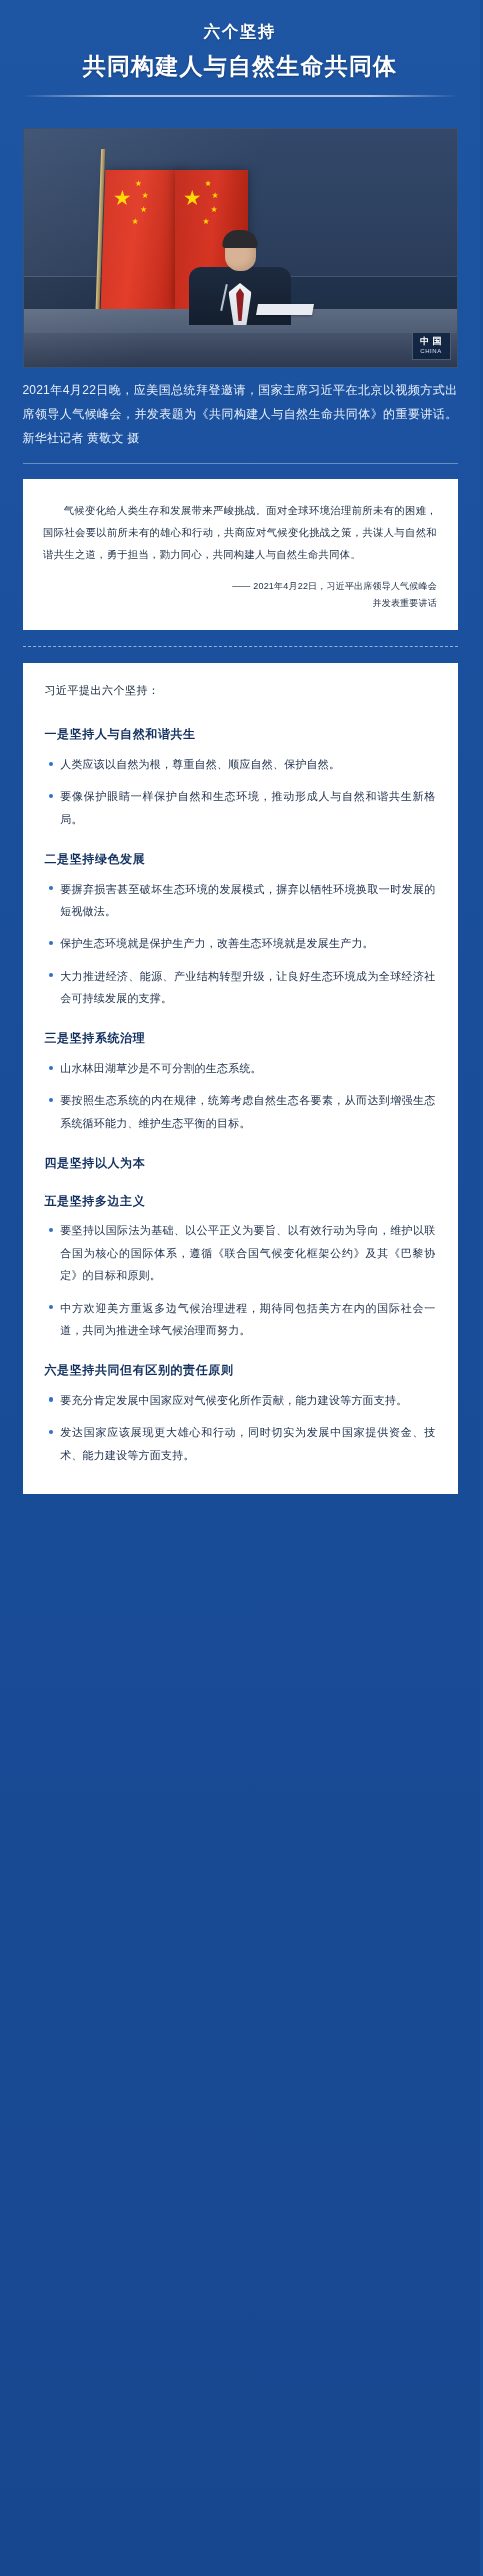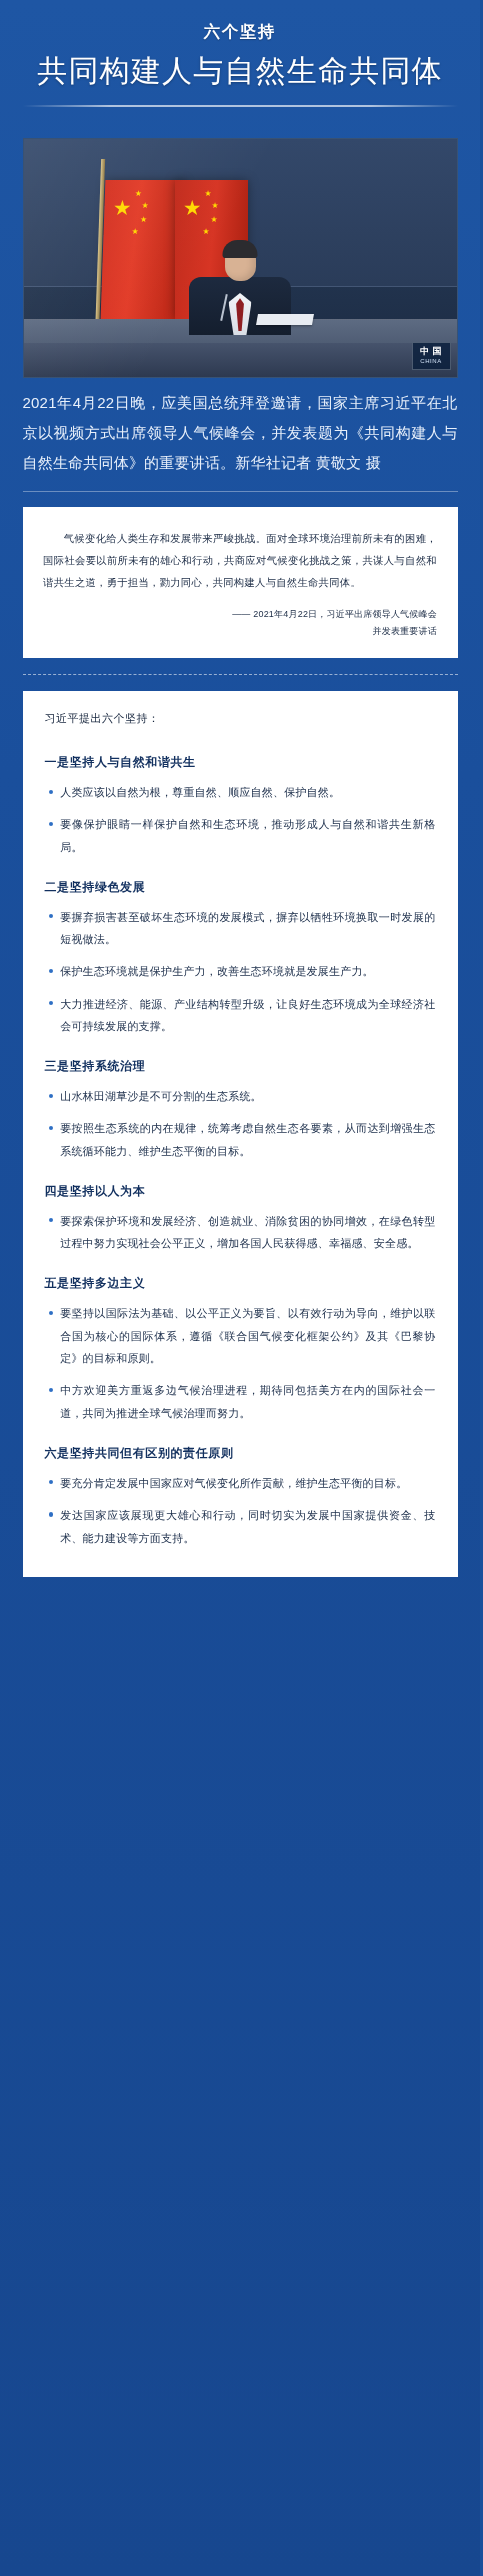--- a/index.html
+++ b/index.html
@@ -24,22 +24,22 @@
   .header .kicker {
     color: #ffffff;
     font-size: 16.3px;
     letter-spacing: 1.8px;
     font-weight: bold;
     margin-bottom: 8.5px;
     text-shadow: 0 0.6px 1.2px rgba(0,0,0,.25);
   }
   .header .title {
     color: #ffffff;
-    font-size: 30px;
-    font-weight: normal;
+    font-size: 23px;
+    font-weight: bold;
     letter-spacing: 1.2px;
     text-shadow: 0 1.2px 2.4px rgba(0,0,0,.3);
   }
   .header-rule {
     width: 435px;
     height: 1.2px;
     margin: 13.3px auto 0 auto;
     background: linear-gradient(90deg, rgba(255,255,255,0) 0%, rgba(255,255,255,.65) 20%, rgba(255,255,255,.65) 80%, rgba(255,255,255,0) 100%);
   }
 
@@ -154,21 +154,21 @@
     position: absolute; inset: 0;
     background: linear-gradient(120deg, rgba(255,255,255,.08) 0%, rgba(255,255,255,0) 45%);
     pointer-events: none;
   }
 
   
   .caption {
     width: 435px;
     margin: 9.7px auto 0 auto;
     color: #e8f0fb;
-    font-size: 15px;
+    font-size: 12px;
     line-height: 2;
     text-align: justify;
     letter-spacing: 0.2px;
   }
 
   .divider-line {
     width: 435px; height: 0.6px; margin: 13.3px auto 0 auto;
     background: rgba(255,255,255,.35);
   }
 
@@ -332,31 +332,28 @@
           <li>要摒弃损害甚至破坏生态环境的发展模式，摒弃以牺牲环境换取一时发展的短视做法。</li>
           <li>保护生态环境就是保护生产力，改善生态环境就是发展生产力。</li>
           <li>大力推进经济、能源、产业结构转型升级，让良好生态环境成为全球经济社会可持续发展的支撑。</li>
         </ul>
         <div class="sec-title">三是坚持系统治理</div>
         <ul class="points">
           <li>山水林田湖草沙是不可分割的生态系统。</li>
           <li>要按照生态系统的内在规律，统筹考虑自然生态各要素，从而达到增强生态系统循环能力、维护生态平衡的目标。</li>
         </ul>
         <div class="sec-title">四是坚持以人为本</div>
-        <ul class="points">
-          <li>要探索保护环境和发展经济、创造就业、消除贫困的协同增效，在绿色转型过程中努力实现社会公平正义，增加各国人民获得感、幸福感、安全感。</li>
-        </ul>
         <div class="sec-title">五是坚持多边主义</div>
         <ul class="points">
           <li>要坚持以国际法为基础、以公平正义为要旨、以有效行动为导向，维护以联合国为核心的国际体系，遵循《联合国气候变化框架公约》及其《巴黎协定》的目标和原则。</li>
           <li>中方欢迎美方重返多边气候治理进程，期待同包括美方在内的国际社会一道，共同为推进全球气候治理而努力。</li>
         </ul>
         <div class="sec-title">六是坚持共同但有区别的责任原则</div>
         <ul class="points">
-          <li>要充分肯定发展中国家应对气候变化所作贡献，维护生态平衡的目标。</li>
+          <li>要充分肯定发展中国家应对气候变化所作贡献，能力建设等方面支持。</li>
           <li>发达国家应该展现更大雄心和行动，同时切实为发展中国家提供资金、技术、能力建设等方面支持。</li>
         </ul>
       </div>
   </div>
 
   <div class="footer-space"></div>
 </div>
 
 
 </body></html>

